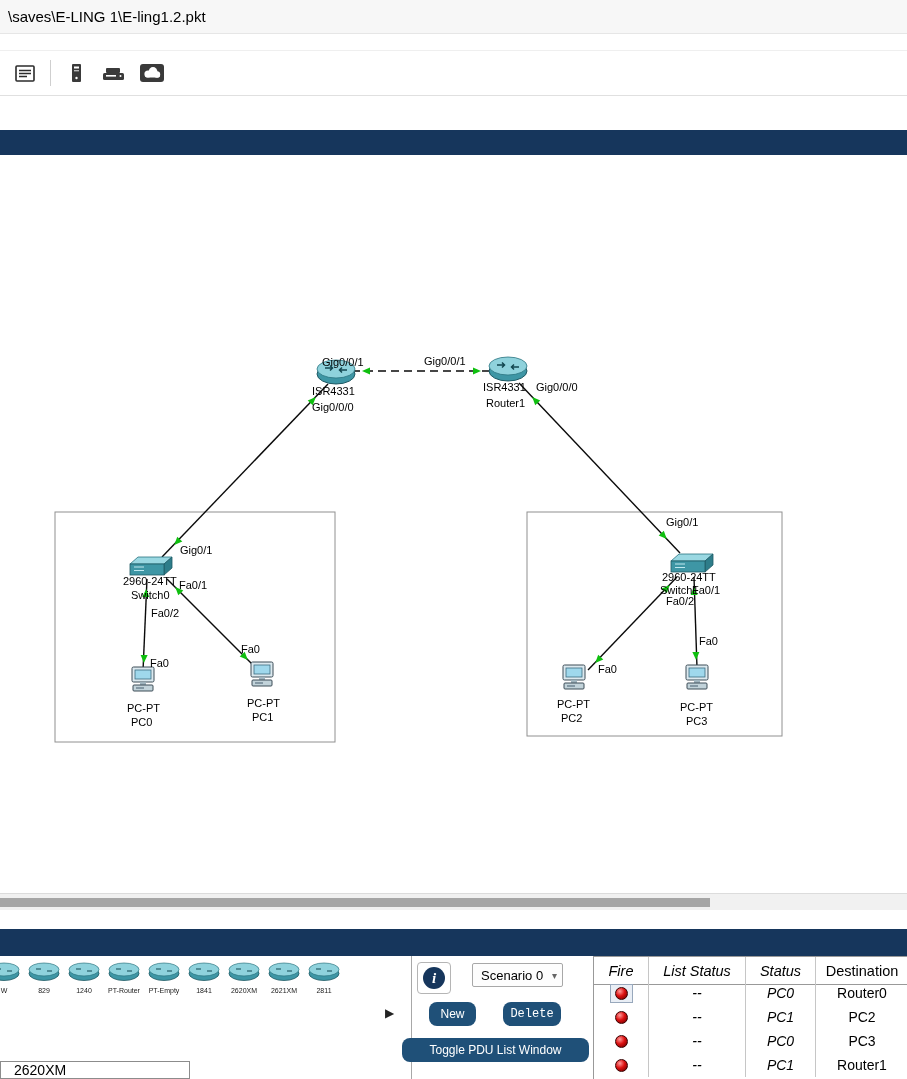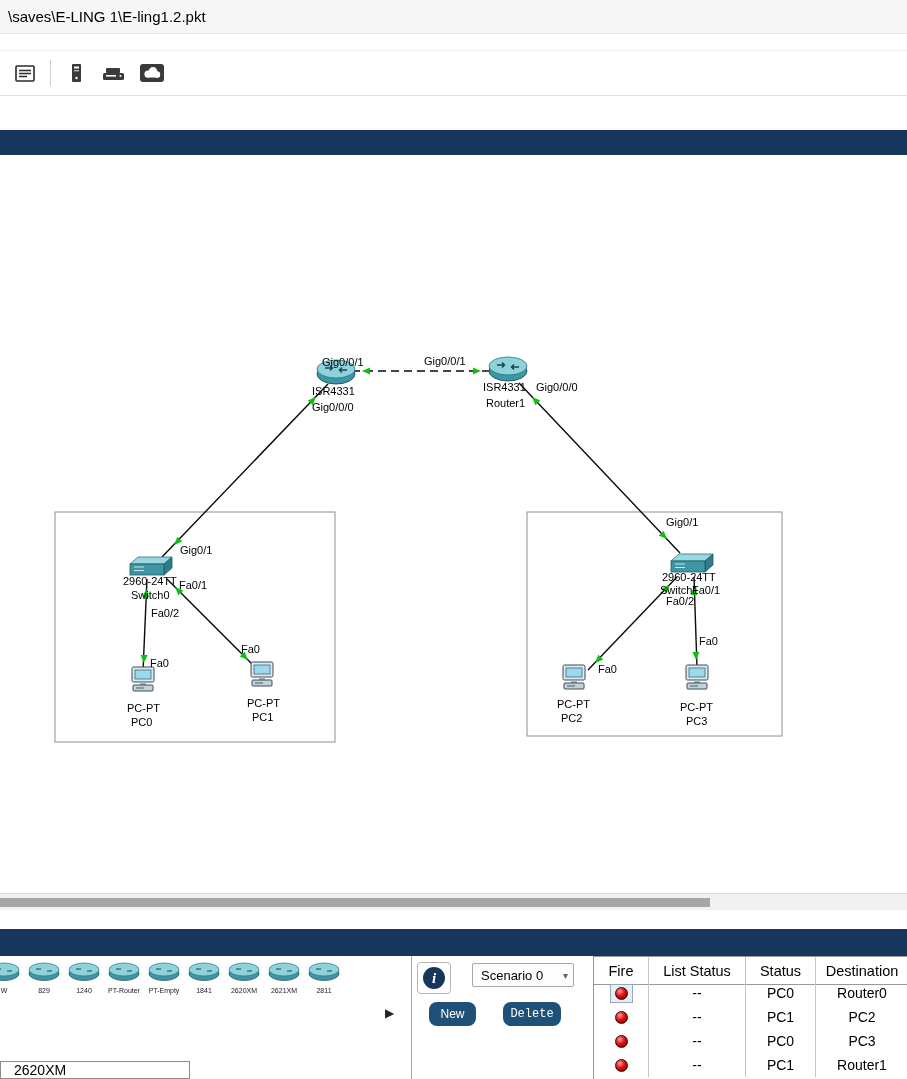--- a/index.html
+++ b/index.html
@@ -53,41 +53,41 @@
 
   
   .scenario { position:absolute; top:0; left:400px; width:193px; height:123px; }
   .info-btn { position:absolute; top:6px; left:17px; width:34px; height:32px;
               background:#fff; border:1px solid #b5b5b5; border-radius:4px;
               display:flex; align-items:center; justify-content:center; cursor:pointer; }
   .info-circle { width:22px; height:22px; border-radius:50%; background:#16365c;
                  color:#fff; font-family:"Liberation Serif", serif; font-style:italic;
                  font-weight:bold; font-size:15px; display:flex; align-items:center;
                  justify-content:center; }
-  .combo { position:absolute; top:7px; left:72px; width:102px; height:24px;
+  .combo { position:absolute; top:7px; left:72px; width:91px; height:24px;
            border:1px solid #a8a8a8; border-radius:2px; background:#fdfdfd;
            font-size:13px; display:flex; align-items:center; padding:0 5px 0 8px;
            justify-content:space-between; cursor:pointer; }
   .combo .chev { color:#666; font-size:10px; }
   .pt-btn { background:#1f5078; color:#fff; border:none; border-radius:8px;
             font-size:12px; font-family:"Liberation Sans", sans-serif;
             cursor:pointer; position:absolute; height:24px; }
   .btn-new    { top:46px; left:29px;  width:47px; }
   .btn-delete { top:46px; left:103px; width:58px;font-family:Liberation Mono, monospace; }
   .btn-toggle { top:82px; left:2px;   width:187px; }
 
   
   .pdu { position:absolute; top:0; left:593px; width:314px; height:123px;
          border-left:1px solid #999; border-top:1px solid #999; background:#fff; overflow:hidden; }
   .pdu-grid { display:grid; grid-template-columns:55px 97px 70px 92px;
               grid-auto-rows:24px; }
   .pdu-grid .h { height:28px; font-size:14.5px; display:flex; align-items:center;
                  justify-content:center; border-bottom:1px solid #999; }
   .cell { display:flex; align-items:center; justify-content:center; font-size:14px; }
-  .colsep { border-right:1px solid #c6c6c6; }
+  .colsep { border-right:1px solid #c6c6c6;font-style:italic; }
   .dot { width:13px; height:13px; border-radius:50%;
          background:radial-gradient(circle at 35% 30%, #ff9a9a, #dd1111 45%, #7a0000 88%);
          border:1px solid #3a0000; cursor:pointer; }
   .fire-sel { border:1px solid #98a8bc; background:#e9eef5; padding:2px 4px;
               display:inline-flex; }
 </style>
 </head>
 <body>
 
 <div class="app">
@@ -309,20 +309,21 @@
     <div class="scenario">
       <button class="info-btn">
         <span class="info-circle">i</span>
       </button>
       <div class="combo">
         <span>Scenario 0</span>
         <span class="chev">▾</span>
       </div>
       <button class="pt-btn btn-new">New</button>
       <button class="pt-btn btn-delete">Delete</button>
+      <button class="pt-btn btn-toggle">Toggle PDU List Window</button>
     </div>
 
     <div class="pdu">
       <div class="pdu-grid">
         <div class="h colsep">Fire</div>
         <div class="h colsep">List Status</div>
         <div class="h colsep">Status</div>
         <div class="h">Destination</div>
 
         <div class="cell colsep">

